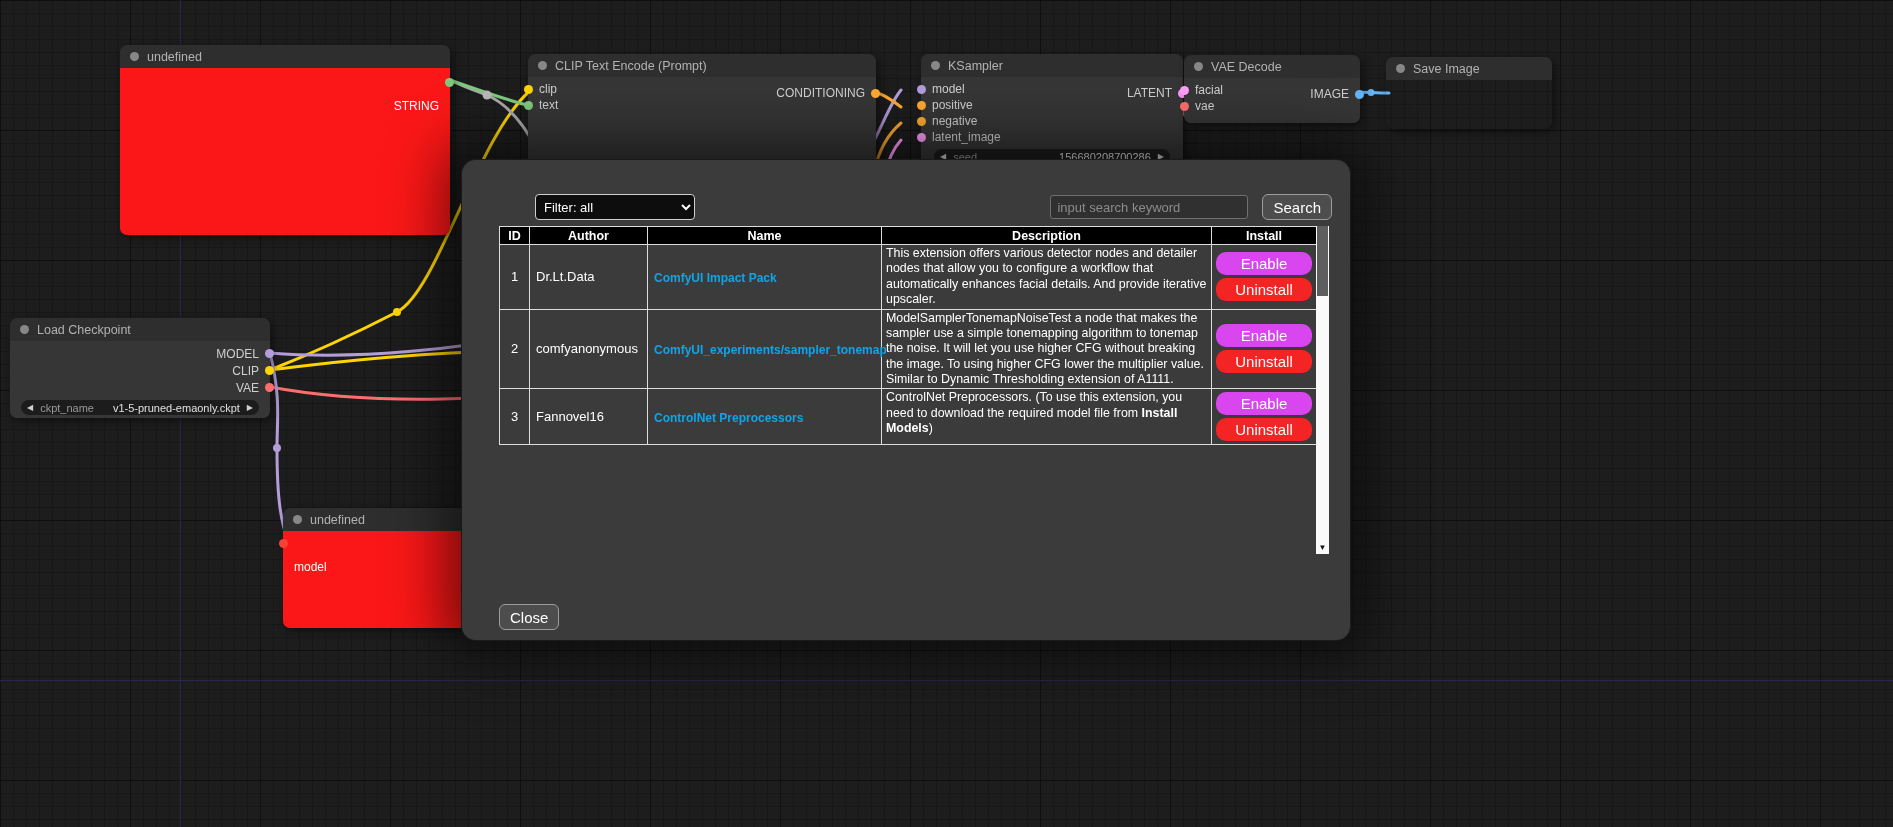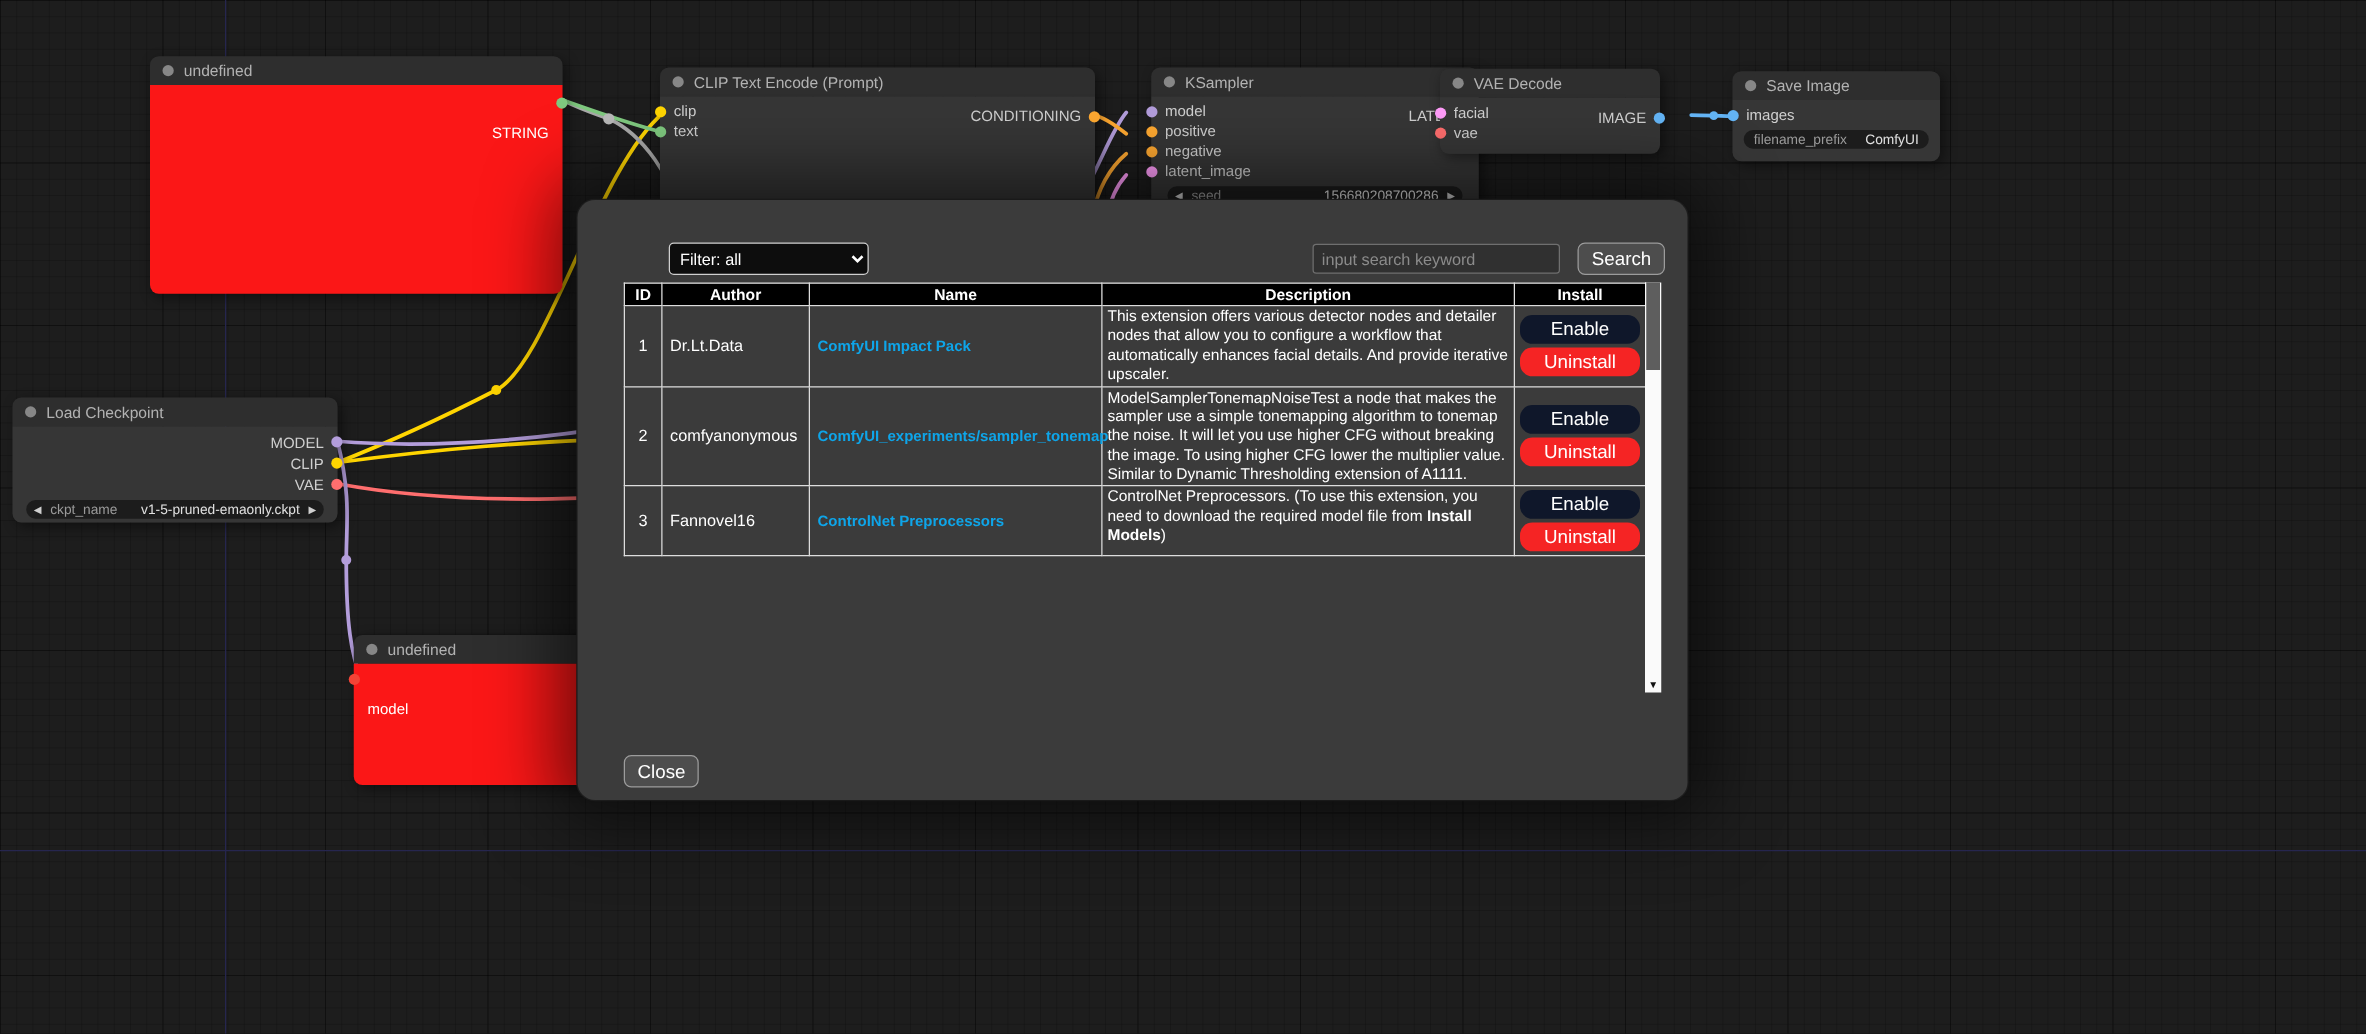--- a/index.html
+++ b/index.html
@@ -62,21 +62,21 @@
   .ext-table td{border:1px solid #ddd;color:#fff;}
   td.col-id{text-align:center;font-size:13px;vertical-align:middle;}
   td.col-author{font-size:13px;padding:0 6px;vertical-align:middle;}
   td.col-name{padding:0 6px;vertical-align:middle;white-space:nowrap;}
   a.ext-link{color:#0ea5e9;font-weight:bold;font-size:12px;text-decoration:none;cursor:pointer;}
   td.col-desc{font-size:12.4px;line-height:1.24;padding:1px 4px;vertical-align:top;}
   td.col-install{vertical-align:middle;}
   .install-buttons{display:flex;flex-direction:column;gap:3px;align-items:center;padding:2px 0;}
   .btn-enable,.btn-uninstall{width:96px;height:23px;border:none;border-radius:10px;color:#fff;
     font-size:15px;font-family:inherit;cursor:pointer;line-height:21px;}
-  .btn-enable{background:#0f172a;}
+  .btn-enable{background:#d946ef;}
   .btn-uninstall{background:#f52424;}
   .scrollbar{width:13px;background:#fafafa;position:relative;}
   .scroll-thumb{position:absolute;top:0;left:1px;right:1px;height:70px;background:#5e5e5e;}
   .scroll-down{position:absolute;bottom:1px;left:0;right:0;height:11px;color:#111;
     font-size:8px;text-align:center;line-height:11px;}
   .close-button{align-self:flex-start;margin-top:50px;}
 </style>
 </head>
 <body>
 
@@ -166,21 +166,21 @@
       </div>
       <div class="widget">
         <span class="arrow">◀</span>
         <span class="w-label">seed</span>
         <span class="w-value">156680208700286</span>
         <span class="arrow">▶</span>
       </div>
     </div>
   </div>
 
-  <div class="node" style="left:1152px;top:55px;width:176px;height:68px">
+  <div class="node" style="left:1184px;top:55px;width:176px;height:68px">
     <div class="node-title">
       <span class="title-dot"></span>
       <span>VAE Decode</span>
     </div>
     <div class="node-body">
       <div class="slot in">
         <span class="dot" style="background:#ff9cf9"></span>
         <span class="slot-label">facial</span>
       </div>
       <div class="slot in">
@@ -191,30 +191,20 @@
         <span class="slot-label">IMAGE</span>
         <span class="dot" style="background:#64b5f6"></span>
       </div>
     </div>
   </div>
 
   <div class="node" style="left:1386px;top:57px;width:166px;height:72px">
     <div class="node-title">
       <span class="title-dot"></span>
       <span>Save Image</span>
-    </div>
-    <div class="node-body">
-      <div class="slot in">
-        <span class="dot" style="background:#64b5f6"></span>
-        <span class="slot-label">images</span>
-      </div>
-      <div class="widget noarrow" style="margin-left:9px;margin-right:9px">
-        <span class="w-label">filename_prefix</span>
-        <span class="w-value">ComfyUI</span>
-      </div>
     </div>
   </div>
 
   <div class="node" style="left:10px;top:318px;width:260px;height:100px">
     <div class="node-title">
       <span class="title-dot"></span>
       <span>Load Checkpoint</span>
     </div>
     <div class="node-body">
       <div class="slot outrow">

